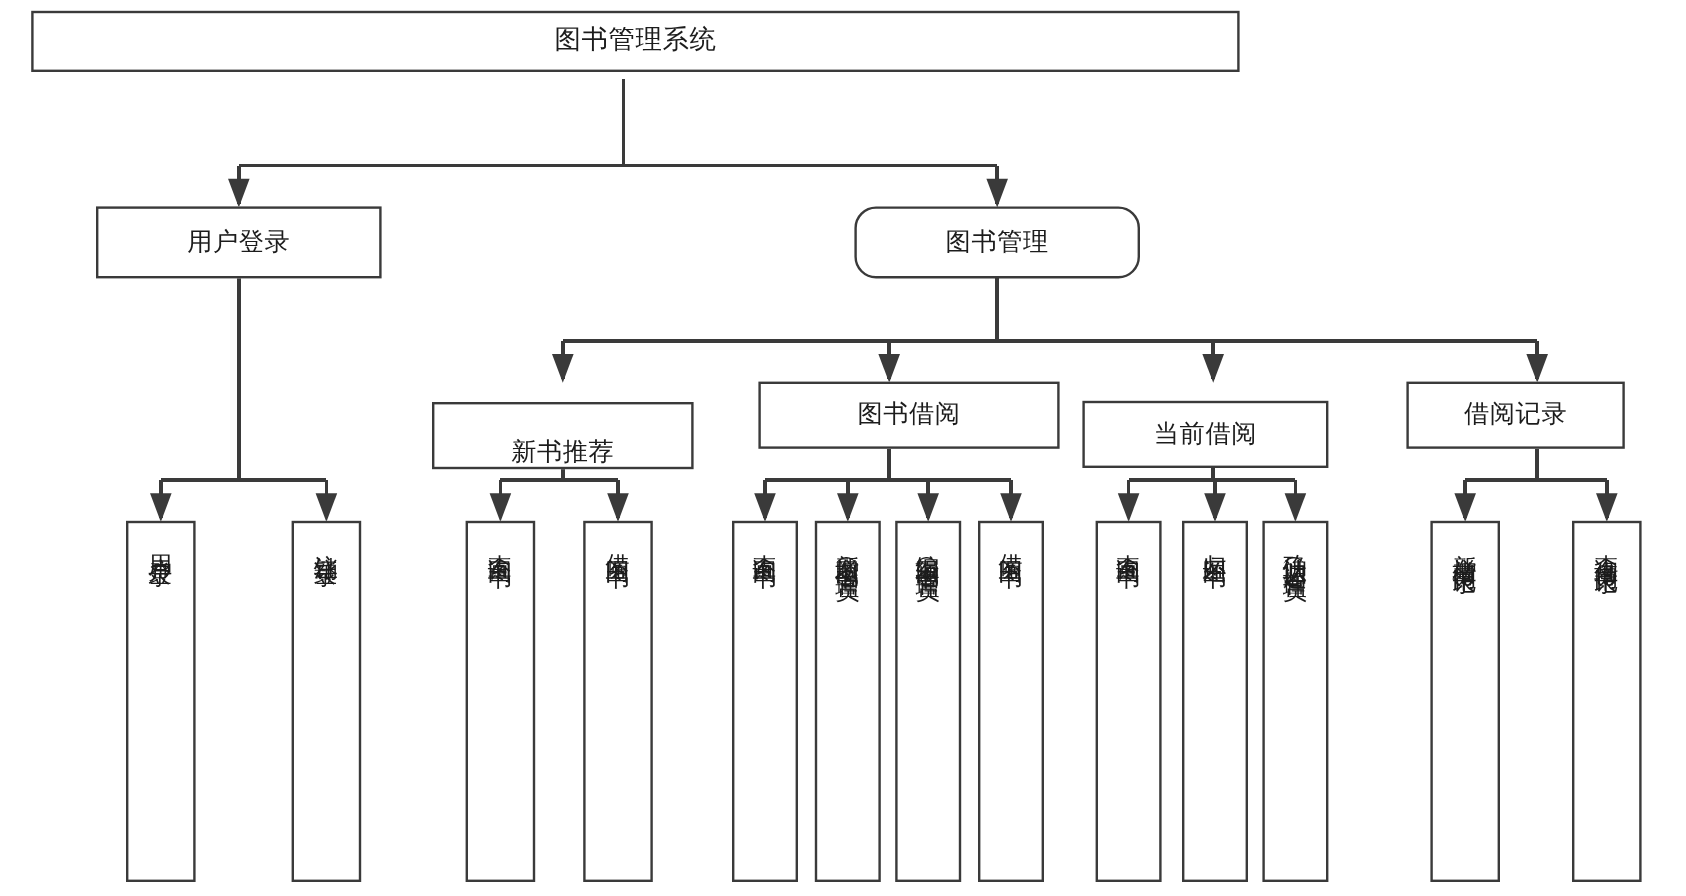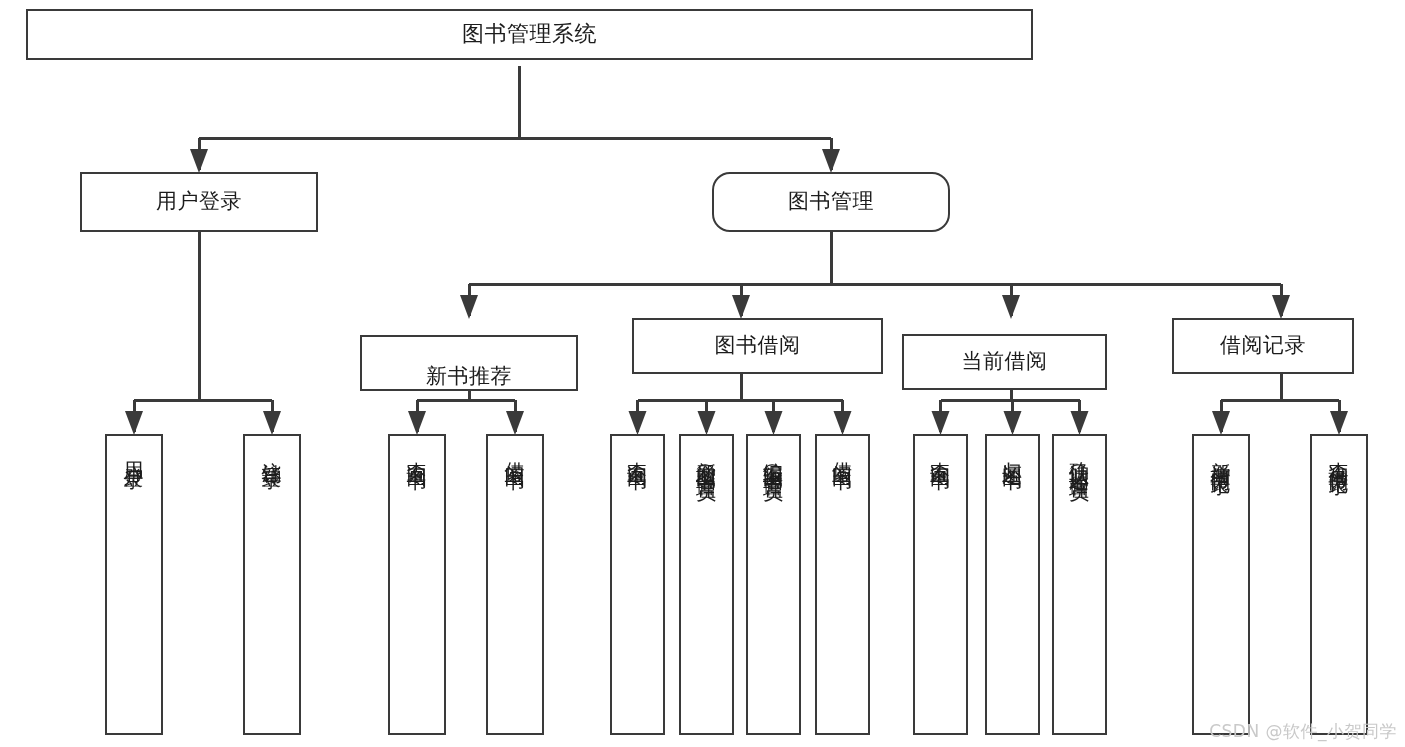--- a/index.html
+++ b/index.html
@@ -187,14 +187,13 @@
       <div class="node leaf" style="left: 1052px; top: 434px; width: 55px; height: 301px;">
         <span class="label">确认归还（管理员）</span>
       </div>
       <div class="node leaf" style="left: 1192px; top: 434px; width: 58px; height: 301px;">
         <span class="label">新增借阅记录</span>
       </div>
       <div class="node leaf" style="left: 1310px; top: 434px; width: 58px; height: 301px;">
         <span class="label">查询借阅记录</span>
       </div>
     </div>
-  <div id="watermark">CSDN @软件_小贺同学</div>
 </div>
 
 </body></html>

